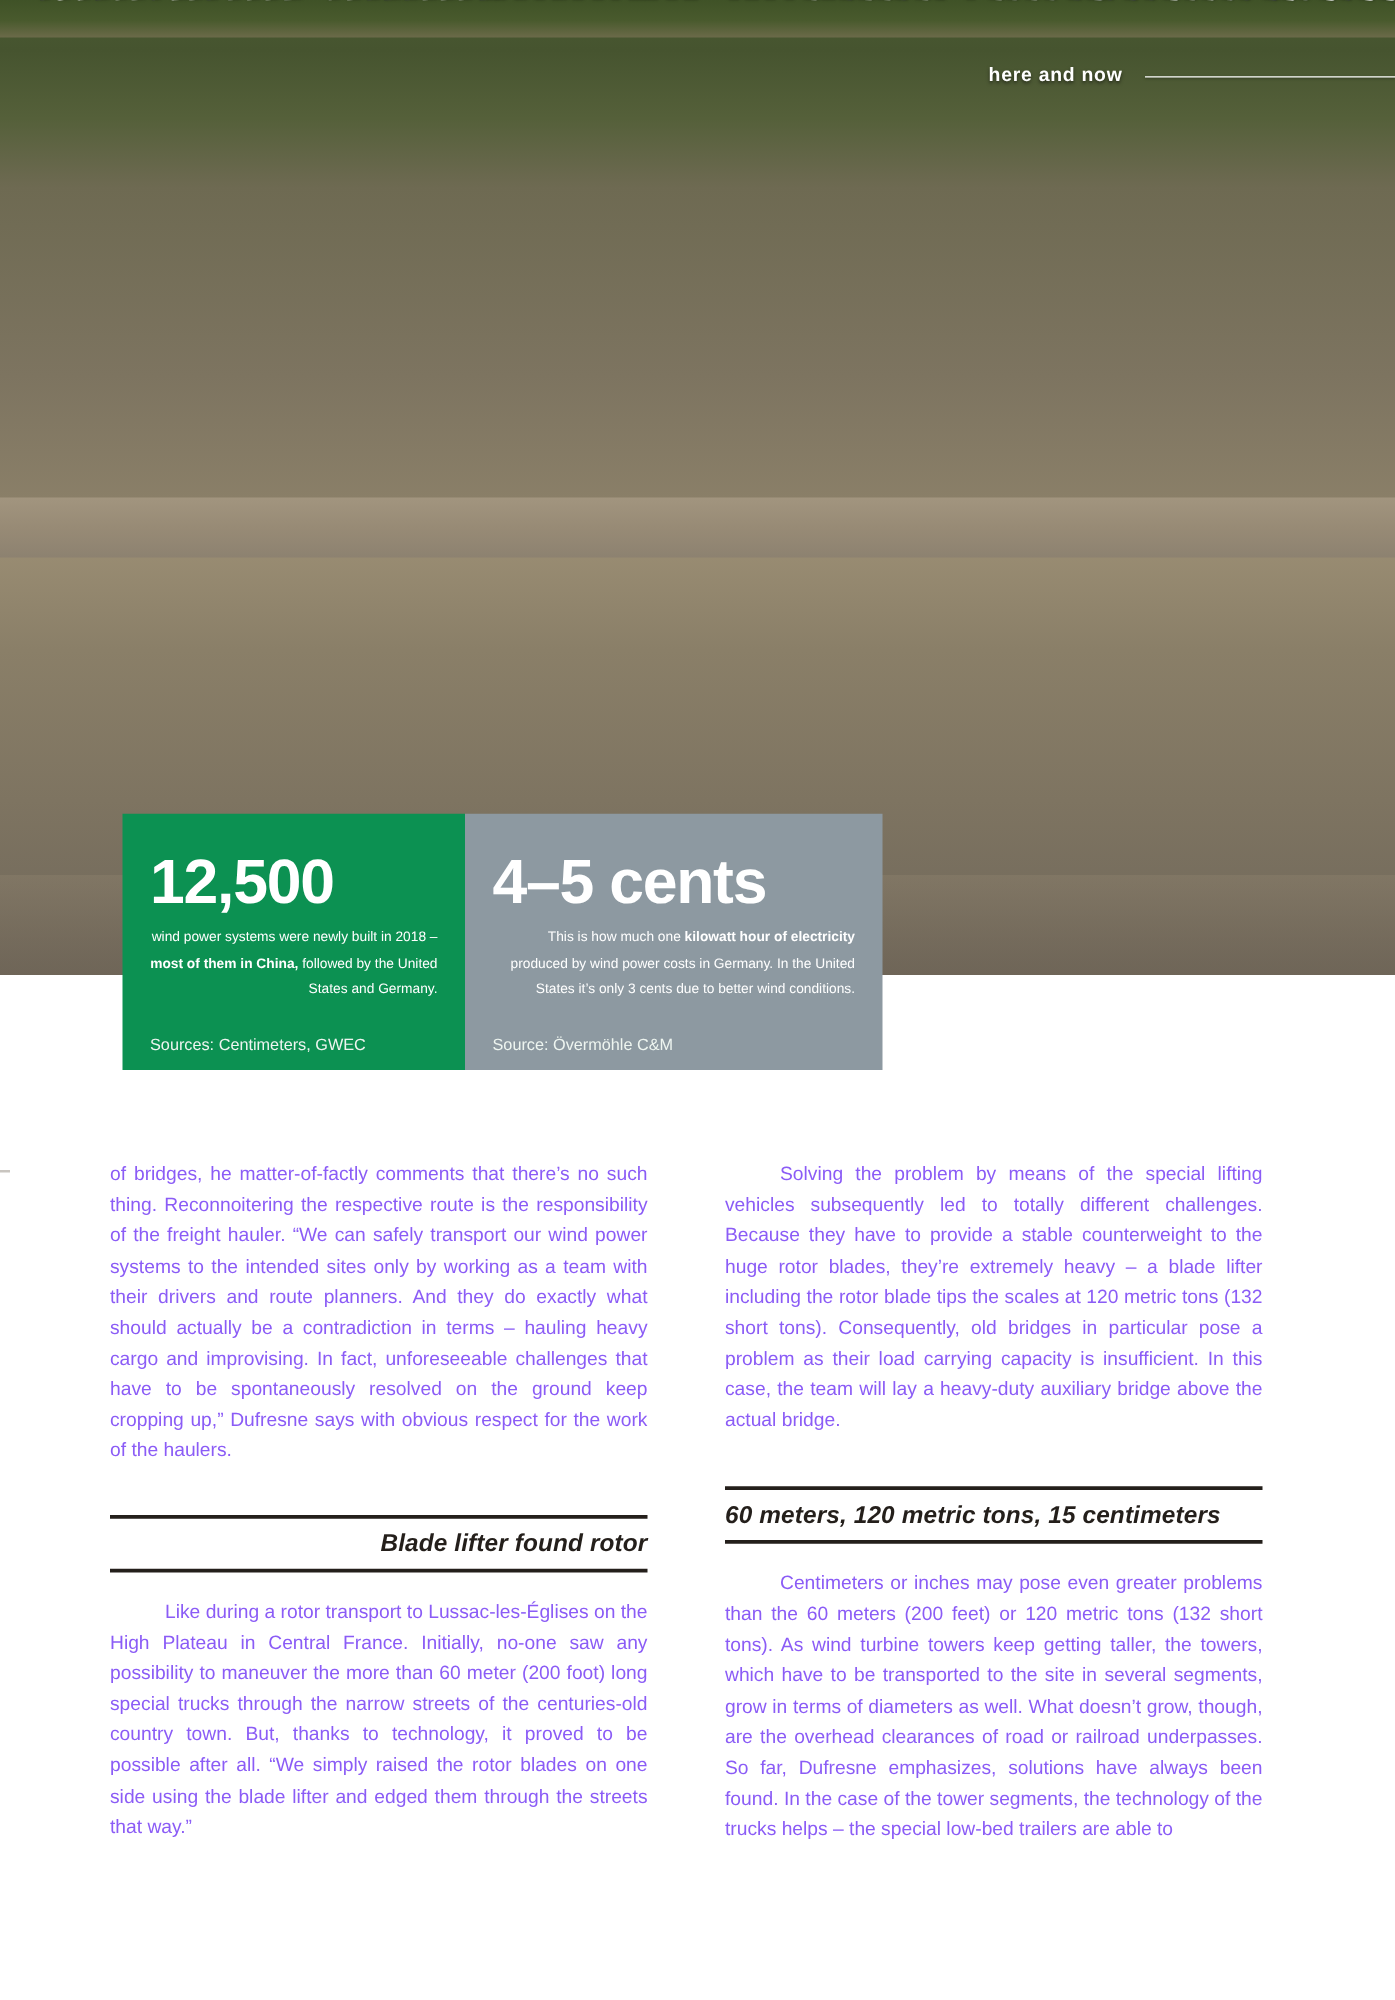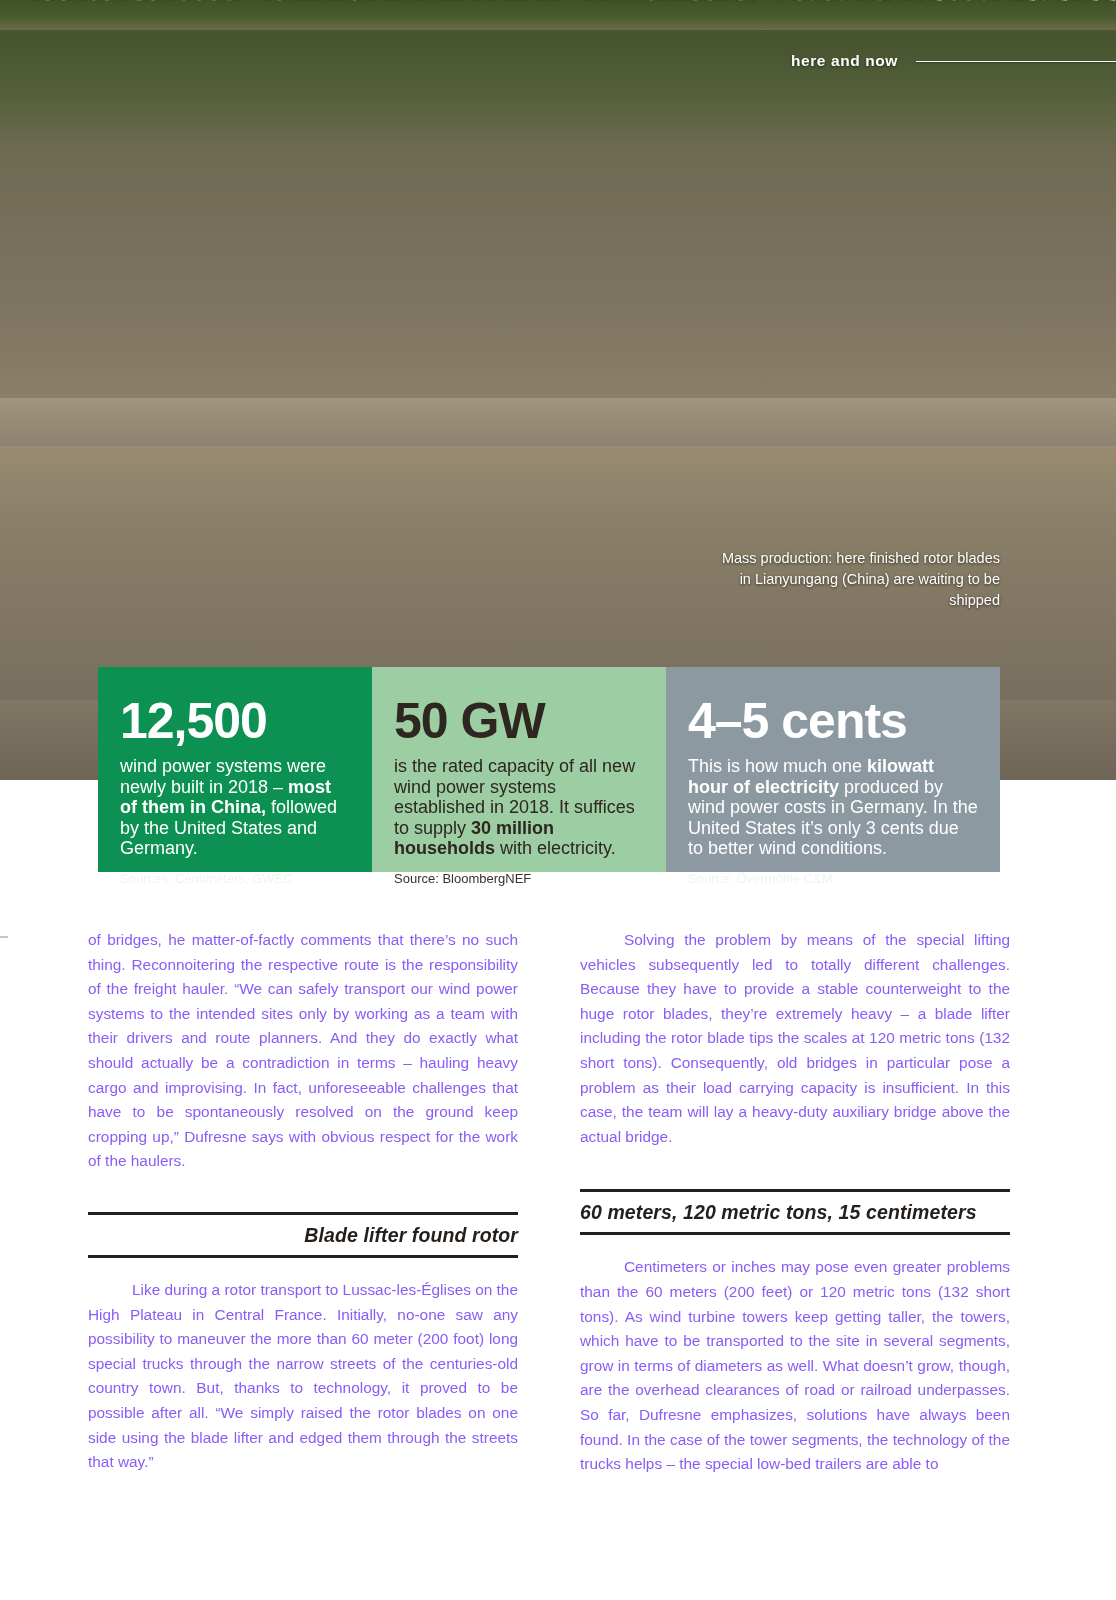--- a/index.html
+++ b/index.html
@@ -96,21 +96,20 @@
     z-index: 6;
   }
 
   
   .stats {
     position: absolute;
     left: 98px; top: 651px;
     width: 998px; height: 205px;
     display: flex;
     z-index: 7;
-    margin-top: 16px;
   }
   .stat {
     padding: 28px 22px 12px 22px;
     position: relative;
     display: flex;
     flex-direction: column;
   }
   .stat-1 { width: 274px; background: #0c9152; }
   .stat-2 { width: 294px; background: #9dcda3; }
   .stat-3 { width: 334px; background: #8d99a1; }
@@ -120,22 +119,23 @@
     font-weight: bold;
     letter-spacing: -1px;
     line-height: 52px;
     margin-bottom: 9px;
   }
   .stat-1 .stat-number,
   .stat-3 .stat-number { color: #ffffff; }
   .stat-2 .stat-number { color: #2e2620; }
 
   .stat-body {
-    font-size: 18px;
+    font-size: 11px;
     line-height: 20.5px;
+    text-align: right;
   }
   .stat-1 .stat-body, .stat-3 .stat-body { color: #ffffff; }
   .stat-2 .stat-body { color: #2e2620; }
   .stat-body b { font-weight: bold; }
 
   .stat-source {
     margin-top: auto;
     padding-top: 12px;
     font-size: 13px;
     line-height: 16px;
@@ -265,34 +265,28 @@
       <div class="blade" style="left: 1084.17px; width: 14.8257px; height: 304.228px; bottom: 0px; transform: rotate(6.64605deg); background: linear-gradient(90deg, rgb(203, 207, 205) 0%, rgb(244, 245, 243) 32%, rgb(255, 255, 255) 55%, rgb(204, 208, 206) 100%); box-shadow: rgba(0, 0, 0, 0.35) 1px 0px 2px;"></div>
       <div class="blade" style="left: 1101.19px; width: 14.773px; height: 297.759px; bottom: 0px; transform: rotate(7.43108deg); background: linear-gradient(90deg, rgb(203, 207, 205) 0%, rgb(244, 245, 243) 32%, rgb(255, 255, 255) 55%, rgb(204, 208, 206) 100%); box-shadow: rgba(0, 0, 0, 0.35) 1px 0px 2px;"></div>
     </div>
   <div class="tarmac2"></div>
 
   <div class="here-now">
     <div class="here-now-label">here and now</div>
     <div class="here-now-rule"></div>
   </div>
 
-  <div class="photo-caption">Mass production: here finished rotor blades in Lianyungang (China) are waiting to be shipped</div>
 </div>
 
 <div class="stats">
   <div class="stat stat-1">
     <div class="stat-number">12,500</div>
     <div class="stat-body">wind power systems were newly built in 2018 – <b>most of them in China,</b> followed by the United States and Germany.</div>
     <div class="stat-source">Sources: Centimeters, GWEC</div>
   </div>
-  <div class="stat stat-2">
-    <div class="stat-number">50 GW</div>
-    <div class="stat-body">is the rated capacity of all new wind power systems established in 2018. It suffices to supply <b>30 million households</b> with electricity.</div>
-    <div class="stat-source">Source: BloombergNEF</div>
-  </div>
   <div class="stat stat-3">
     <div class="stat-number">4–5 cents</div>
     <div class="stat-body">This is how much one <b>kilowatt hour of electricity</b> produced by wind power costs in Germany. In the United States it’s only 3 cents due to better wind conditions.</div>
     <div class="stat-source">Source: Övermöhle C&amp;M</div>
   </div>
 </div>
 
 <div class="edge-tick"></div>
 
 <div class="article">

